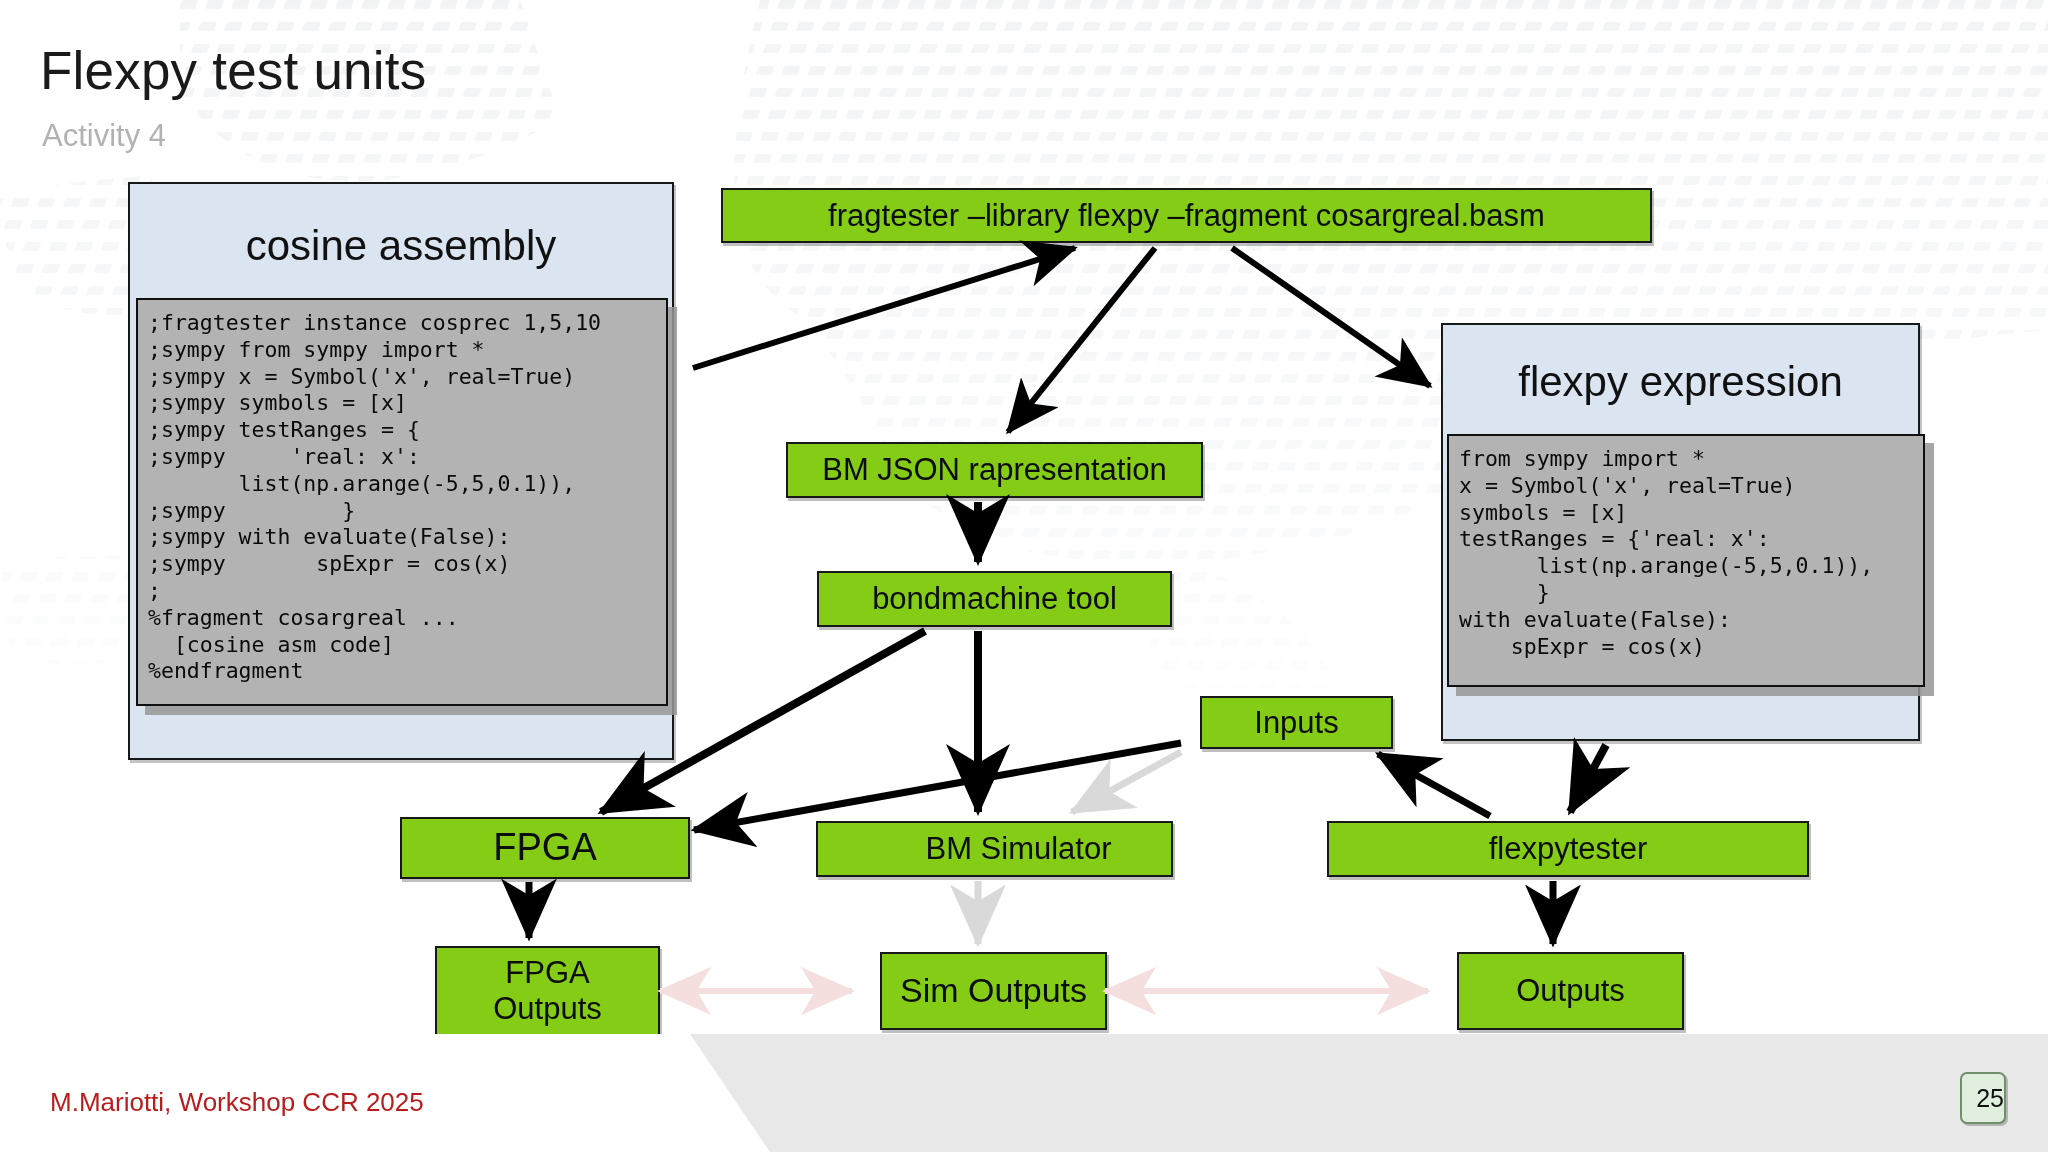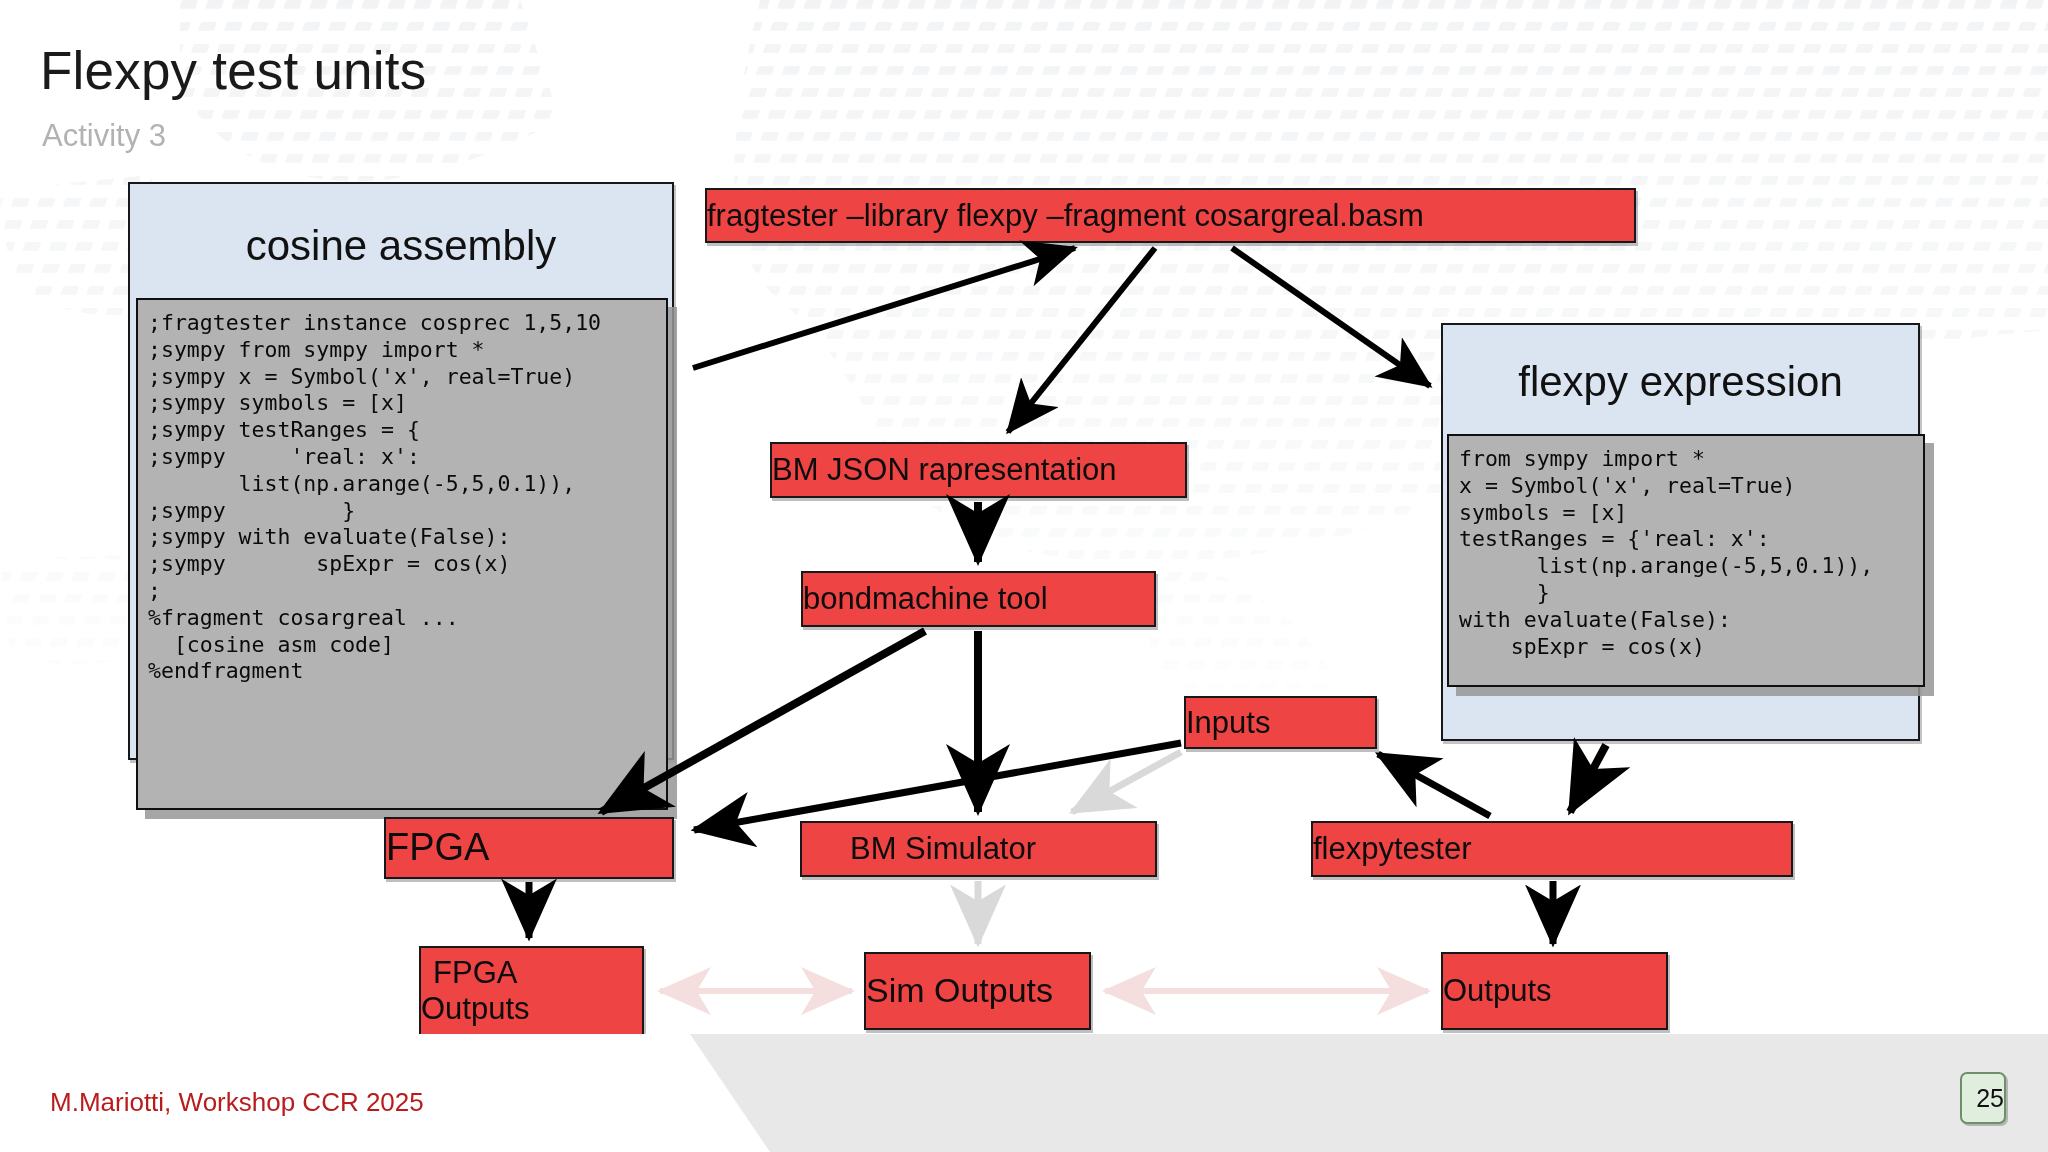--- a/index.html
+++ b/index.html
@@ -45,30 +45,31 @@
     top: 118px;
     font-size: 31px;
     color: #b2b2b2;
     font-weight: 400;
     white-space: nowrap;
   }
 
   
   .flowbox {
     position: absolute;
-    background: #ef4444;
+    background: #84cc16;
     border: 2px solid #17181a;
     box-sizing: border-box;
     display: flex;
     align-items: center;
-    justify-content: flex-start;
+    justify-content: center;
     text-align: center;
     color: #0d0d0d;
     line-height: 1.15;
     box-shadow: 2px 3px 0 rgba(60,60,60,0.33);
+    margin-left: 16px;
   }
 
   
   .panel {
     position: absolute;
     background: #dbe5f1;
     border: 2px solid #17181a;
     box-sizing: border-box;
     box-shadow: 2px 3px 0 rgba(60,60,60,0.3);
   }
@@ -174,26 +175,26 @@
     <g mask="url(#mapmask)">
       <path d="M 760 0 L 2048 0 L 2048 330 Q 1700 360 1500 470 Q 1300 580 1080 560 Q 930 545 880 440 Q 840 350 780 300 Q 700 240 760 0 Z" fill="url(#dots)"></path>
       <path d="M 180 0 L 520 0 L 560 120 Q 430 190 330 180 Q 230 170 180 90 Z" fill="url(#dots)"></path>
       <path d="M 0 190 L 150 175 L 190 300 Q 110 330 40 300 Q 0 270 0 190 Z" fill="url(#dots)"></path>
       <path d="M 0 560 L 130 555 L 150 650 Q 70 680 10 650 Z" fill="url(#dots)"></path>
       <path d="M 1180 560 Q 1300 600 1340 690 Q 1250 720 1170 680 Q 1120 620 1180 560 Z" fill="url(#dots)"></path>
     </g>
   </svg>
 
   <div id="title">Flexpy test units</div>
-  <div id="subtitle">Activity 3</div>
+  <div id="subtitle">Activity 4</div>
 
   <div class="panel" style="left:128px; top:182px; width:546px; height:578px;">
     <div class="panel-title" style="top:38px; font-size:42px;">cosine assembly</div>
   </div>
-  <div class="codeblock" style="left:136px; top:298px; width:532px; height:512px; font-size:21.5px; line-height:26.8px; padding:10px 2px 0 10px;">;fragtester instance cosprec 1,5,10
+  <div class="codeblock" style="left:136px; top:298px; width:532px; height:408px; font-size:21.5px; line-height:26.8px; padding:10px 2px 0 10px;">;fragtester instance cosprec 1,5,10
 ;sympy from sympy import *
 ;sympy x = Symbol('x', real=True)
 ;sympy symbols = [x]
 ;sympy testRanges = {
 ;sympy     'real: x':
        list(np.arange(-5,5,0.1)),
 ;sympy         }
 ;sympy with evaluate(False):
 ;sympy       spExpr = cos(x)
 ;

